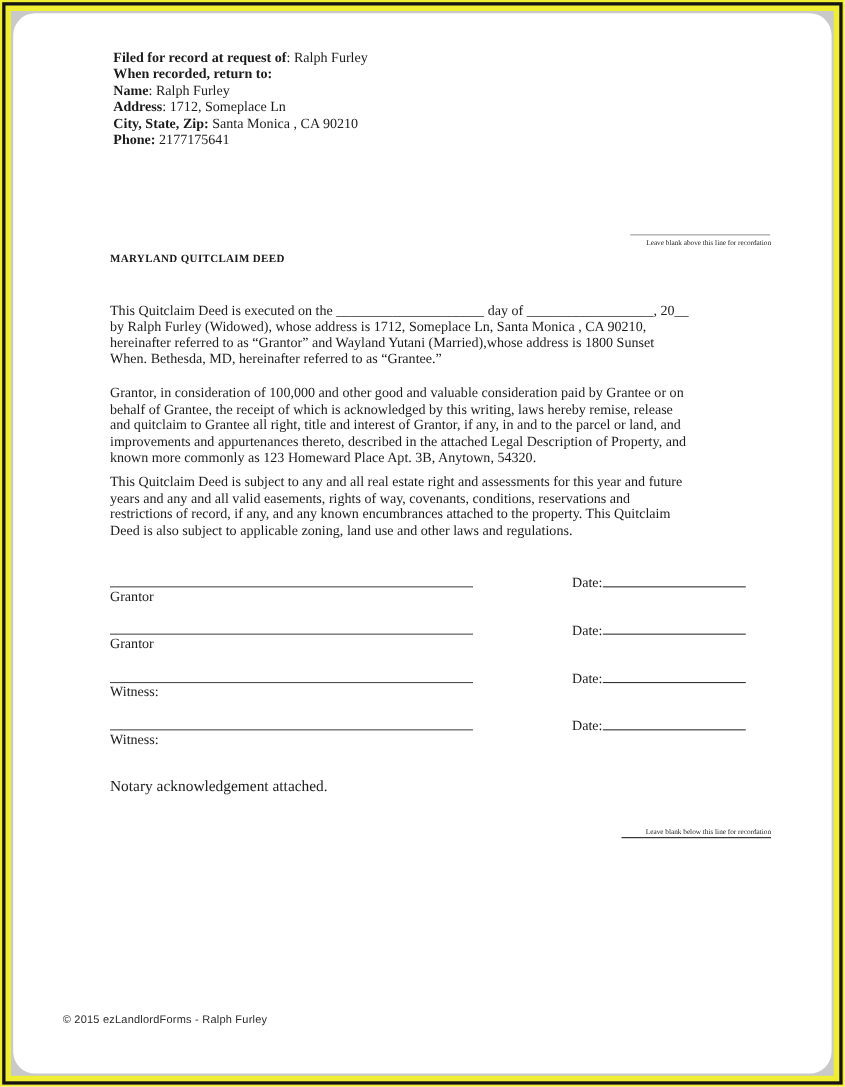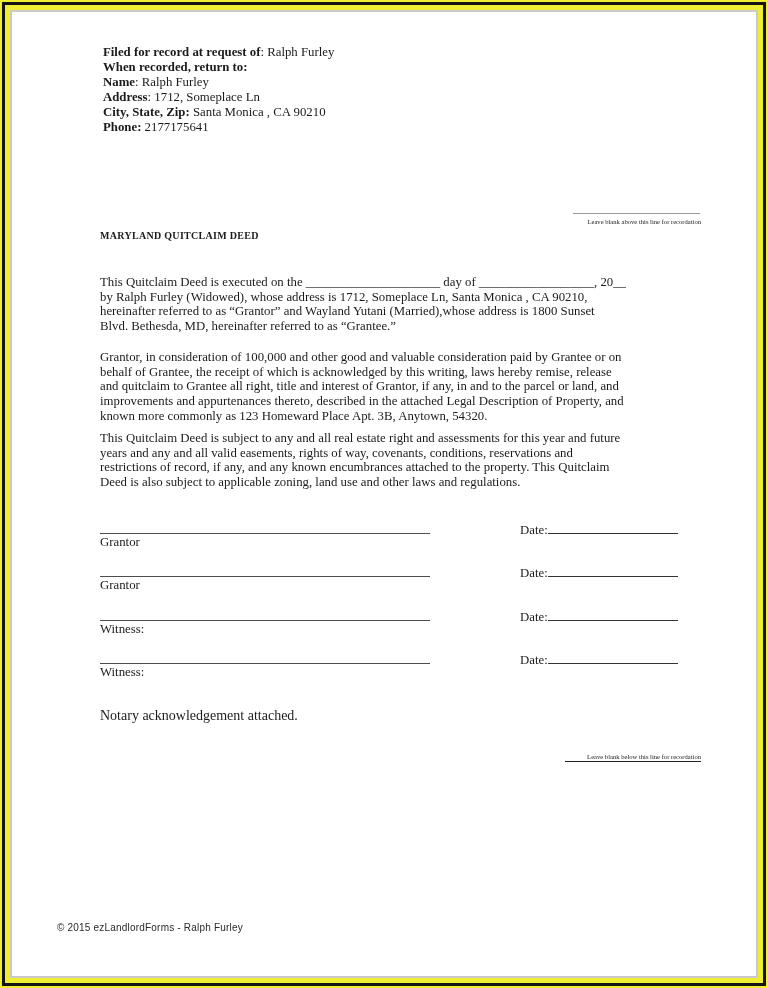--- a/index.html
+++ b/index.html
@@ -2,21 +2,21 @@
 <html><head>
 <meta charset="utf-8">
 <style>
   html,body{margin:0;padding:0;}
   body{width:768px;height:988px;position:relative;background:#ffffff;}
   .frame-outer{position:absolute;inset:0;background:#f0ee33;padding:2px;box-sizing:border-box;}
   .frame-black{width:100%;height:100%;background:#141414;padding:3px;box-sizing:border-box;}
   .frame-yellow{width:100%;height:100%;background:#f0ee33;padding:5px;box-sizing:border-box;}
   .frame-gray{width:100%;height:100%;background:#c9c9c9;padding:2px;box-sizing:border-box;}
   .page{width:100%;height:100%;background:#ffffff;position:relative;overflow:hidden;
-        font-family:"Liberation Serif","DejaVu Serif",serif;color:#1b1b1b;}
+        font-family:"Liberation Serif","DejaVu Serif",serif;color:#1b1b1b;border-radius:20px;}
 
   .header{position:absolute;left:91px;top:33px;font-size:12.8px;line-height:14.9px;white-space:nowrap;}
   .header b{font-weight:bold;}
 
   .rec-top-line{position:absolute;left:561px;top:201px;width:127px;height:0;border-top:1px solid #9a9a9a;}
   .rec-top-note{position:absolute;left:460px;top:206px;width:229px;text-align:right;font-size:6.6px;color:#222;}
 
   .title{position:absolute;left:88px;top:218px;margin:0;font-size:10px;font-weight:bold;letter-spacing:0.3px;}
 
   .para{position:absolute;left:88px;font-size:12.8px;line-height:14.7px;white-space:nowrap;}
@@ -62,21 +62,21 @@
 
       <div class="rec-top-line"></div>
       <div class="rec-top-note">Leave blank above this line for recordation</div>
 
       <h1 class="title">MARYLAND QUITCLAIM DEED</h1>
 
       <div class="para para-1">
         <div>This Quitclaim Deed is executed on the _____________________ day of __________________, 20__</div>
         <div>by Ralph Furley (Widowed), whose address is 1712, Someplace Ln, Santa Monica , CA 90210,</div>
         <div>hereinafter referred to as “Grantor” and Wayland Yutani (Married),whose address is 1800 Sunset</div>
-        <div>Blvd. Bethesda, MD, hereinafter referred to as “Grantee.”</div>
+        <div>When. Bethesda, MD, hereinafter referred to as “Grantee.”</div>
       </div>
 
       <div class="para para-2">
         <div>Grantor, in consideration of 100,000 and other good and valuable consideration paid by Grantee or on</div>
         <div>behalf of Grantee, the receipt of which is acknowledged by this writing, laws hereby remise, release</div>
         <div>and quitclaim to Grantee all right, title and interest of Grantor, if any, in and to the parcel or land, and</div>
         <div>improvements and appurtenances thereto, described in the attached Legal Description of Property, and</div>
         <div>known more commonly as 123 Homeward Place Apt. 3B, Anytown, 54320.</div>
       </div>
 

